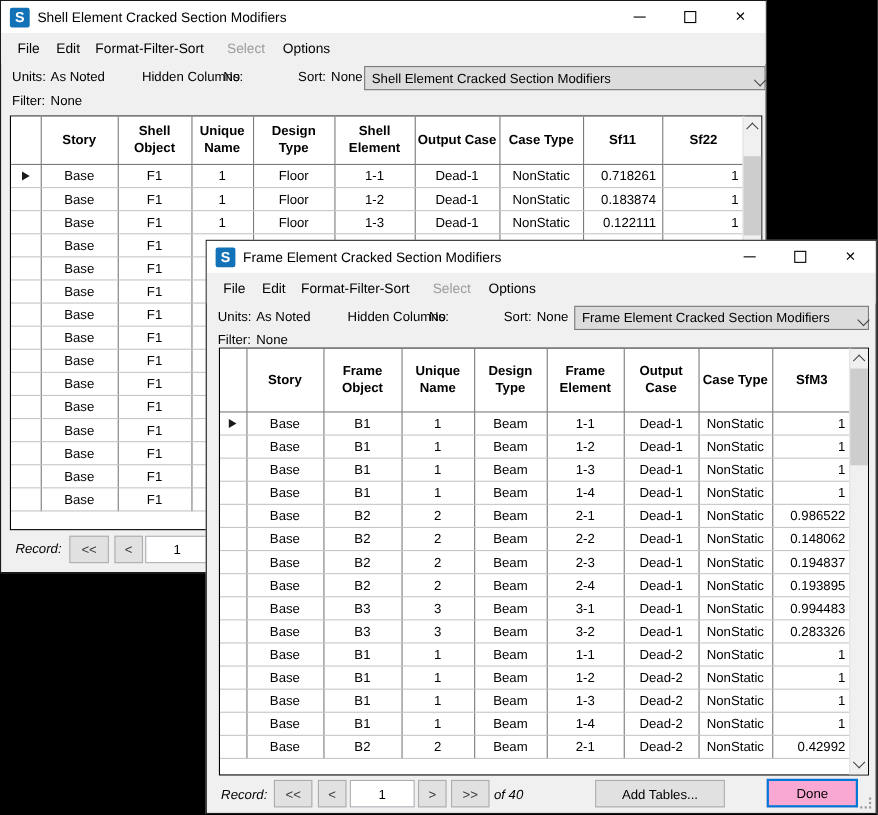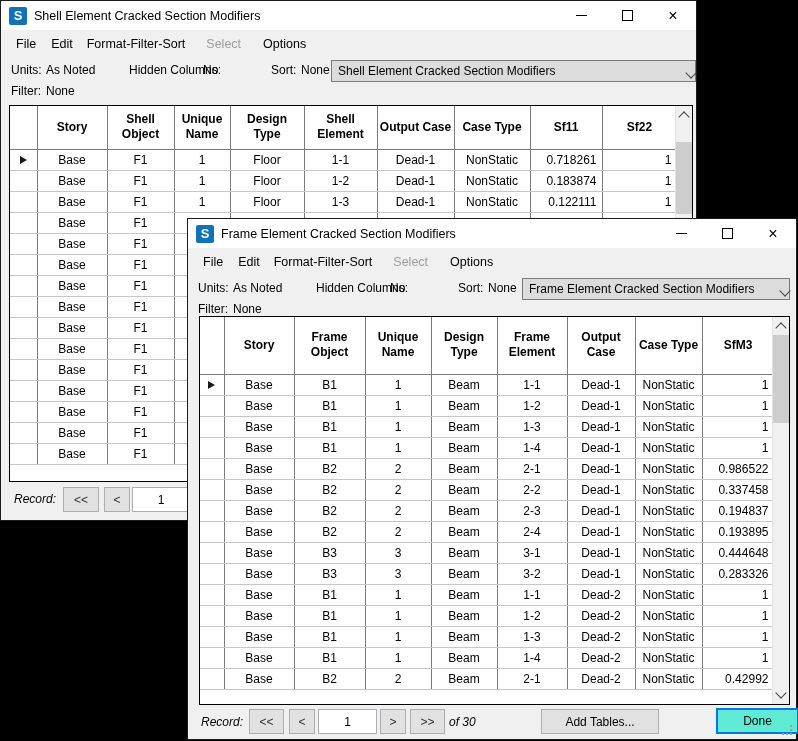--- a/index.html
+++ b/index.html
@@ -22,21 +22,21 @@
   .glyph-max{width:9px;height:9px;border:1px solid #000;}
   .glyph-close{font-size:16px;line-height:1;}
 
   .menubar{height:28px;display:flex;align-items:center;background:#f0f0f0;font-size:12.5px;}
   .menu-item{white-space:nowrap;}
   .menu-item.disabled{color:#9d9d9d;}
   .menubar .menu-item:nth-child(1){margin-left:15px;}
   .menubar .menu-item:nth-child(2){margin-left:15px;}
   .menubar .menu-item:nth-child(3){margin-left:14px;}
   .menubar .menu-item:nth-child(4){margin-left:21px;}
-  .menubar .menu-item:nth-child(5){margin-left:22px;}
+  .menubar .menu-item:nth-child(5){margin-left:16px;}
 
   .infobar{position:relative;height:47px;text-decoration:underline;}
   .infobar span{position:absolute;white-space:nowrap;}
   .lbl-units{left:10px;top:5px;} .val-units{left:45px;top:5px;}
   .lbl-hidden{left:128px;top:5px;} .val-hidden{left:202px;top:5px;}
   .lbl-sort{left:270px;top:5px;} .val-sort{left:300px;top:5px;}
   .lbl-filter{left:10px;top:26px;} .val-filter{left:45px;top:26px;}
   .combo{position:absolute;top:2px;height:22px;background:#dcdcdc;border:1px solid #7a7a7a;
     box-sizing:border-box;display:flex;align-items:center;padding-left:6px;}
   #shell-window .combo{left:330px;width:365px;}
@@ -88,21 +88,21 @@
   #frame-window .btn-prev{left:101px;top:490px;width:26px;height:25px;}
   #frame-window .record-input{left:130px;top:490px;width:59px;height:25px;}
   #frame-window .btn-next{left:192px;top:490px;width:26px;height:25px;}
   #frame-window .btn-last{left:222px;top:490px;width:35px;height:25px;}
   #frame-window .of-label{left:261px;top:496px;}
   .record-input{position:absolute;border:1px solid #abadb3;background:#fff;text-align:center;
     font-size:12px;font-family:"Liberation Sans", sans-serif;box-sizing:border-box;padding:0;}
   .push-btn{position:absolute;background:#e1e1e1;border:1px solid #adadad;box-sizing:border-box;
     display:flex;align-items:center;justify-content:center;font-size:12px;}
   #frame-window .btn-add-tables{left:353px;top:490px;width:118px;height:25px;}
-  #frame-window .btn-done{left:528px;top:489px;width:83px;height:26px;border:2px solid #0078d7;background:#5eead4;}
+  #frame-window .btn-done{left:509px;top:489px;width:83px;height:26px;border:2px solid #0078d7;background:#f9a8d4;}
   .grip-dot{position:absolute;width:2px;height:2px;background:#9d9d9d;right:4px;bottom:4px;
     box-shadow:0 -4px #9d9d9d,0 -8px #9d9d9d,-4px 0 #9d9d9d,-8px 0 #9d9d9d;}
 </style>
 </head>
 <body>
 
 <div class="window" id="shell-window">
   <div class="titlebar">
     <div class="app-icon">S</div>
     <span class="title-text">Shell Element Cracked Section Modifiers</span>
@@ -497,21 +497,21 @@
           </tr>
           <tr>
             <td class="selector"></td>
             <td>Base</td>
             <td>B2</td>
             <td>2</td>
             <td>Beam</td>
             <td>2-2</td>
             <td>Dead-1</td>
             <td>NonStatic</td>
-            <td class="num">0.337458</td>
+            <td class="num">0.148062</td>
           </tr>
           <tr>
             <td class="selector"></td>
             <td>Base</td>
             <td>B2</td>
             <td>2</td>
             <td>Beam</td>
             <td>2-3</td>
             <td>Dead-1</td>
             <td>NonStatic</td>
@@ -530,21 +530,21 @@
           </tr>
           <tr>
             <td class="selector"></td>
             <td>Base</td>
             <td>B3</td>
             <td>3</td>
             <td>Beam</td>
             <td>3-1</td>
             <td>Dead-1</td>
             <td>NonStatic</td>
-            <td class="num">0.444648</td>
+            <td class="num">0.994483</td>
           </tr>
           <tr>
             <td class="selector"></td>
             <td>Base</td>
             <td>B3</td>
             <td>3</td>
             <td>Beam</td>
             <td>3-2</td>
             <td>Dead-1</td>
             <td>NonStatic</td>
@@ -617,18 +617,18 @@
         </div>
     </div>
   </div>
   <div class="recordbar">
     <span class="record-label">Record:</span>
     <div class="nav-btn btn-first">&lt;&lt;</div>
     <div class="nav-btn btn-prev">&lt;</div>
     <input class="record-input" value="1" style="">
     <div class="nav-btn btn-next">&gt;</div>
     <div class="nav-btn btn-last">&gt;&gt;</div>
-    <span class="of-label">of 30</span>
+    <span class="of-label">of 40</span>
     <div class="push-btn btn-add-tables">Add Tables...</div>
     <div class="push-btn btn-done">Done</div>
   </div>
   <div class="grip-dot"></div>
 </div>
 
 </body></html>

